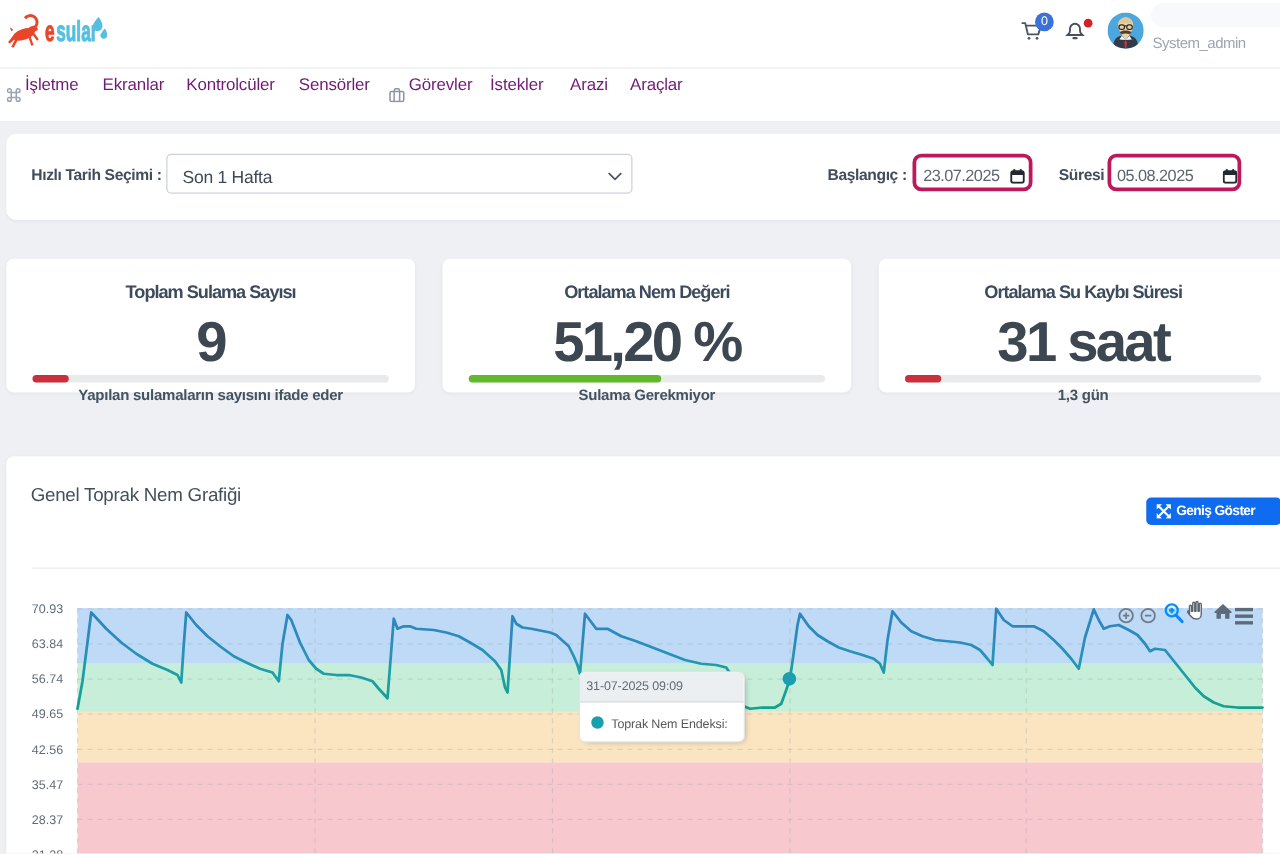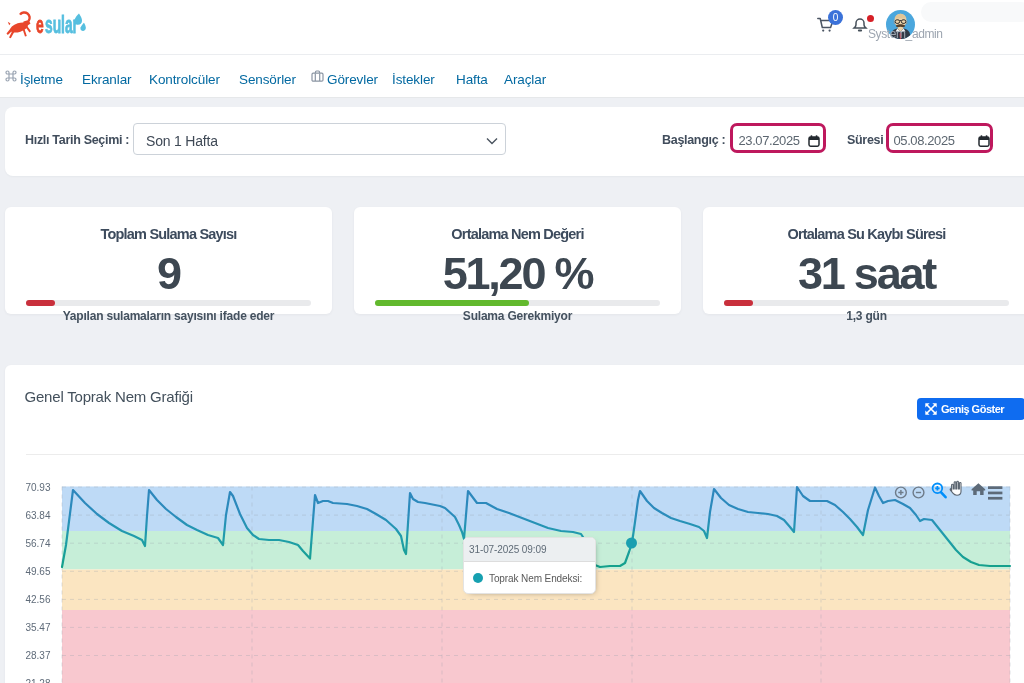--- a/index.html
+++ b/index.html
@@ -3,22 +3,22 @@
 <meta charset="utf-8">
 <style>
 *{margin:0;padding:0;box-sizing:border-box;}
 html,body{width:1024px;height:683px;overflow:hidden;}
 body{font-family:"Liberation Sans",sans-serif;background:#eef0f4;position:relative;}
 .abs{position:absolute;}
 
 #hdr{position:absolute;left:0;top:0;width:1024px;height:54px;background:#fff;}
 #hline{position:absolute;left:0;top:54px;width:1024px;height:1px;background:#ebedf0;}
 #nav{position:absolute;left:0;top:55px;width:1024px;height:43px;background:#fff;border-bottom:1px solid #e6e8ea;}
-.navitem{position:absolute;top:73px;font-size:13.5px;color:#0369a1;line-height:14px;letter-spacing:-0.1px;}
-#sysadmin{position:absolute;left:868px;top:27px;font-size:12px;color:#9da5b0;letter-spacing:-0.4px;}
+.navitem{position:absolute;top:61px;font-size:13.5px;color:#701a75;line-height:14px;letter-spacing:-0.1px;}
+#sysadmin{position:absolute;left:922px;top:27px;font-size:12px;color:#9da5b0;letter-spacing:-0.4px;}
 
 #filter{position:absolute;left:5px;top:107px;width:1035px;height:69px;background:#fff;border-radius:8px;box-shadow:0 1px 2px rgba(30,41,59,.04);}
 .flabel{position:absolute;font-size:12.5px;font-weight:600;color:#414d5c;letter-spacing:-0.3px;}
 #sel{position:absolute;left:133px;top:122.5px;width:373px;height:32.5px;background:#fff;border:1px solid #ccd2d9;border-radius:4px;}
 #sel .st{position:absolute;left:12px;top:9px;font-size:14px;color:#3f4956;letter-spacing:-0.2px;}
 .dinput{position:absolute;top:123px;height:30px;background:#fff;border:3px solid #be185d;border-radius:7px;}
 .dtext{position:absolute;top:7px;font-size:13px;color:#5c6670;letter-spacing:-0.4px;}
 
 .card{position:absolute;top:207px;width:327px;height:107px;background:#fff;border-radius:6px;box-shadow:0 1px 3px rgba(30,41,59,.05);}
 .ctitle{position:absolute;left:0;top:19px;width:100%;text-align:center;font-size:14.5px;font-weight:bold;color:#3d4b5d;letter-spacing:-0.8px;}
@@ -107,21 +107,21 @@
 <div class="navitem" style="left:82px;">Ekranlar</div>
 <div class="navitem" style="left:149px;">Kontrolcüler</div>
 <div class="navitem" style="left:239px;">Sensörler</div>
 <svg class="abs" style="left:311px;top:70px" width="13" height="12" viewBox="0 0 13 12" fill="none" stroke="#8b95a3" stroke-width="1.2">
   <rect x="1" y="3.2" width="11" height="8" rx="1.2"></rect>
   <path d="M4.5,3 L4.5,2 C4.5,1.4 4.9,1 5.5,1 L7.5,1 C8.1,1 8.5,1.4 8.5,2 L8.5,3"></path>
   <path d="M4.3,3.4 L4.3,11 M8.7,3.4 L8.7,11"></path>
 </svg>
 <div class="navitem" style="left:327px;">Görevler</div>
 <div class="navitem" style="left:392px;">İstekler</div>
-<div class="navitem" style="left:456px;">Hafta</div>
+<div class="navitem" style="left:456px;">Arazi</div>
 <div class="navitem" style="left:504px;">Araçlar</div>
 
 <div id="filter"></div>
 <div class="flabel" style="left:25px;top:132.5px;">Hızlı Tarih Seçimi :</div>
 <div id="sel">
     <span class="st">Son 1 Hafta</span>
 <svg class="abs" style="left:352px;top:13px" width="12" height="8" viewBox="0 0 12 8" fill="none" stroke="#4a545f" stroke-width="1.4">
       <path d="M1,1.5 L6,6.5 L11,1.5"></path>
     </svg>
 </div>

